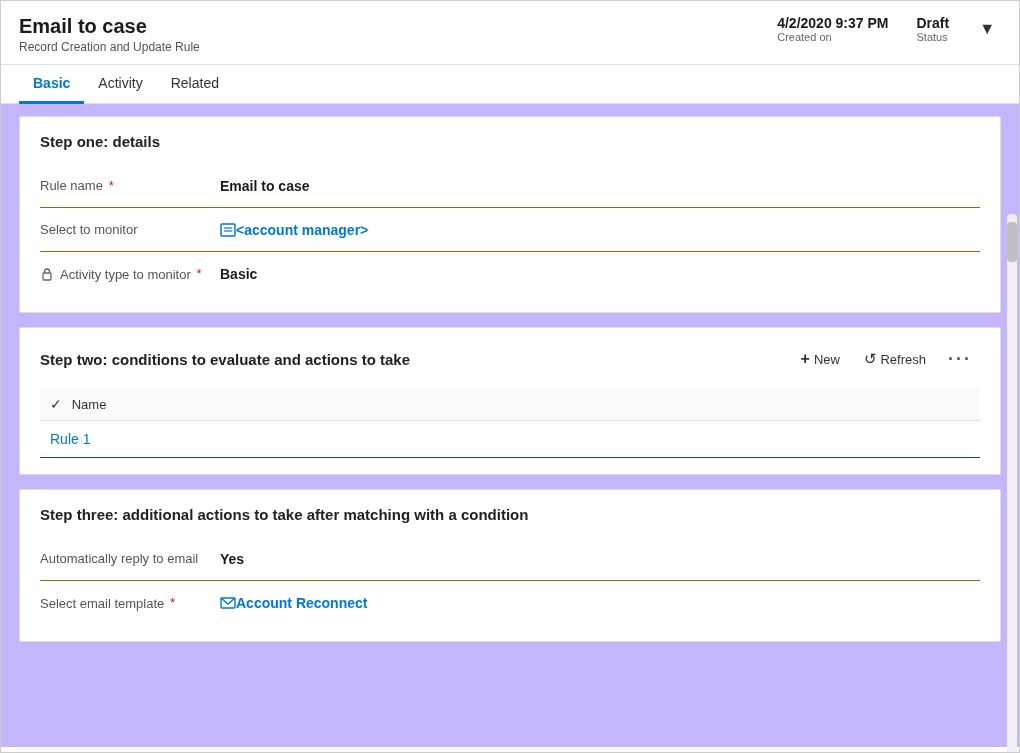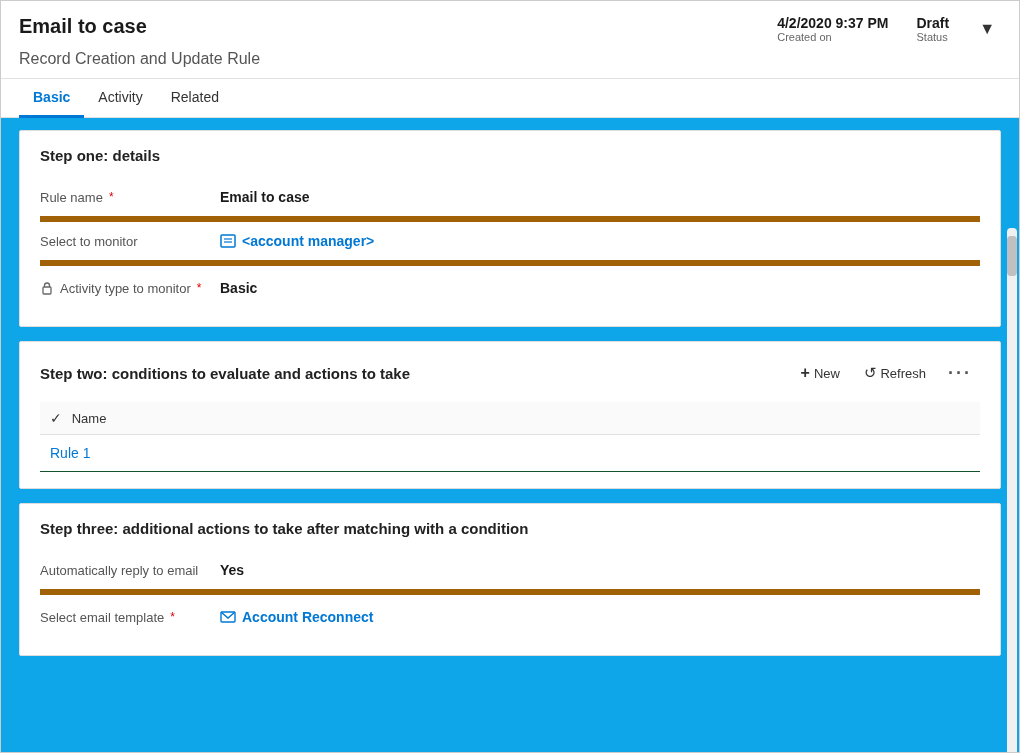--- a/index.html
+++ b/index.html
@@ -19,23 +19,23 @@
       justify-content: space-between;
       padding: 14px 18px 10px 18px;
       border-bottom: 1px solid #e0e0e0;
     }
     .header-left .title {
       font-size: 20px;
       font-weight: 700;
       color: #1a1a1a;
     }
     .header-left .subtitle {
-      font-size: 16px;
+      font-size: 12px;
       color: #555;
-      margin-top: 12px;
+      margin-top: 2px;
     }
     .header-right {
       display: flex;
       align-items: center;
       gap: 24px;
     }
     .header-meta {
       display: flex;
       gap: 28px;
     }
@@ -76,40 +76,40 @@
     }
     .tab.active {
       color: #0078d4;
       border-bottom: 3px solid #0078d4;
       font-weight: 600;
     }
     .content {
       padding: 12px 18px;
       overflow-y: auto;
       height: calc(753px - 110px);
-      background: #0ea5e9;
+      background: #c4b5fd;
     }
     .section-card {
       background: #fff;
       border: 1px solid #ddd;
       border-radius: 2px;
       margin-bottom: 14px;
       padding: 16px 20px;
     }
     .section-title {
       font-size: 15px;
       font-weight: 600;
       color: #222;
       margin-bottom: 14px;
     }
     .field-row {
       display: flex;
       align-items: center;
       padding: 10px 0;
-      border-bottom: 6px solid #a16207;
+      border-bottom: 1px solid #a16207;
       min-height: 44px;
     }
     .field-row:last-child {
       border-bottom: none;
     }
     .field-label {
       width: 180px;
       font-size: 13px;
       color: #555;
       display: flex;
@@ -125,21 +125,20 @@
       font-size: 14px;
       color: #1a1a1a;
       font-weight: 600;
     }
     .field-link {
       color: #0078d4;
       font-weight: 600;
       text-decoration: none;
       display: flex;
       align-items: center;
-      gap: 6px;
       cursor: pointer;
     }
     .step-two-header {
       display: flex;
       justify-content: space-between;
       align-items: center;
       margin-bottom: 14px;
     }
     .toolbar {
       display: flex;

